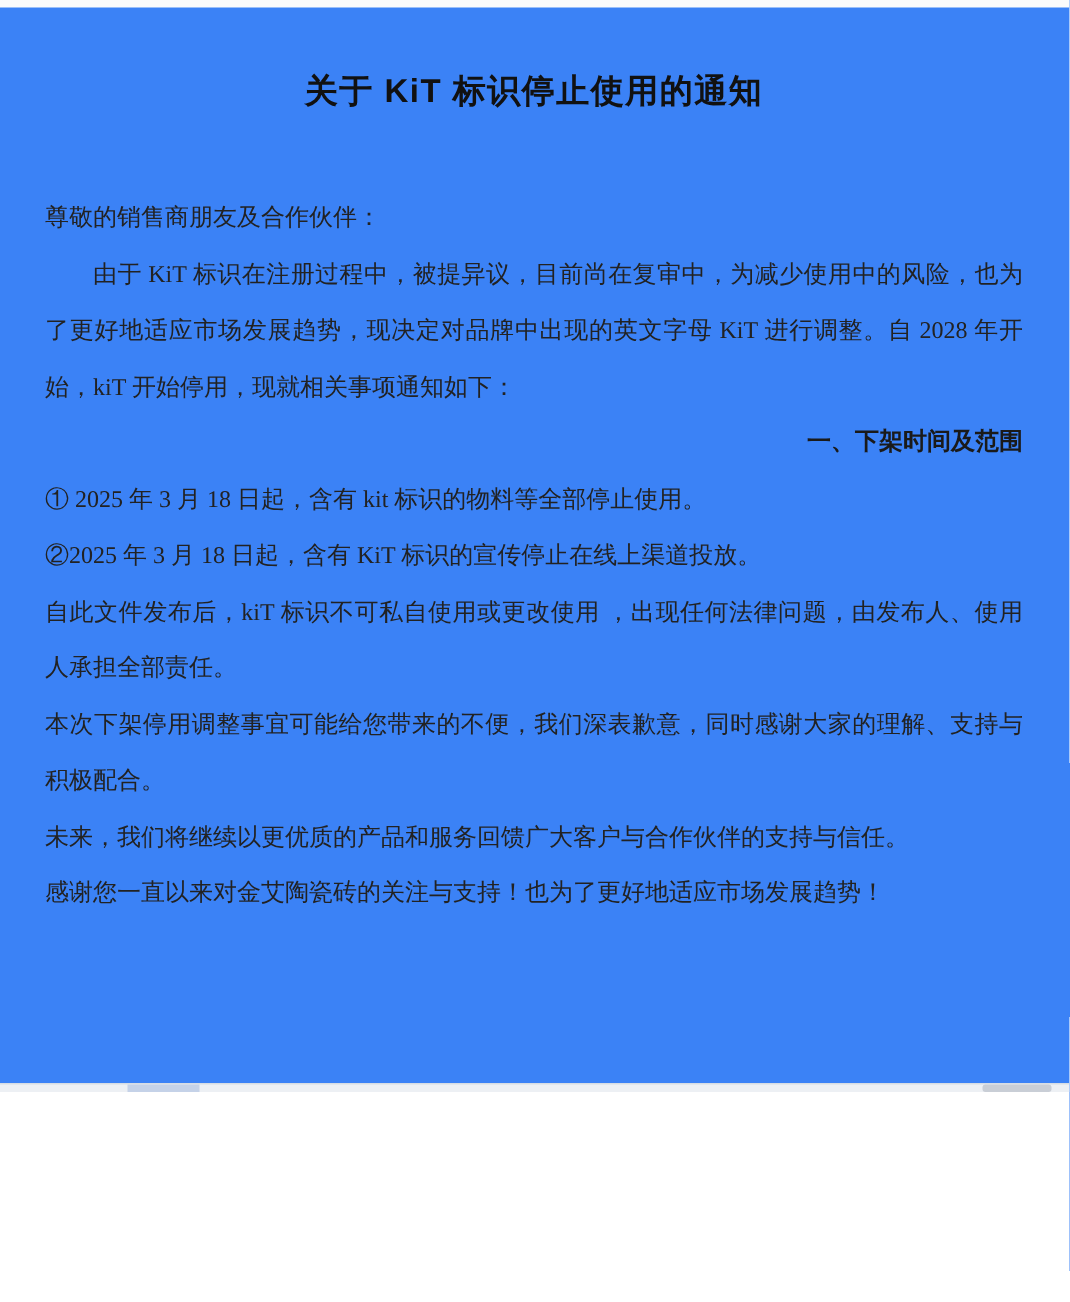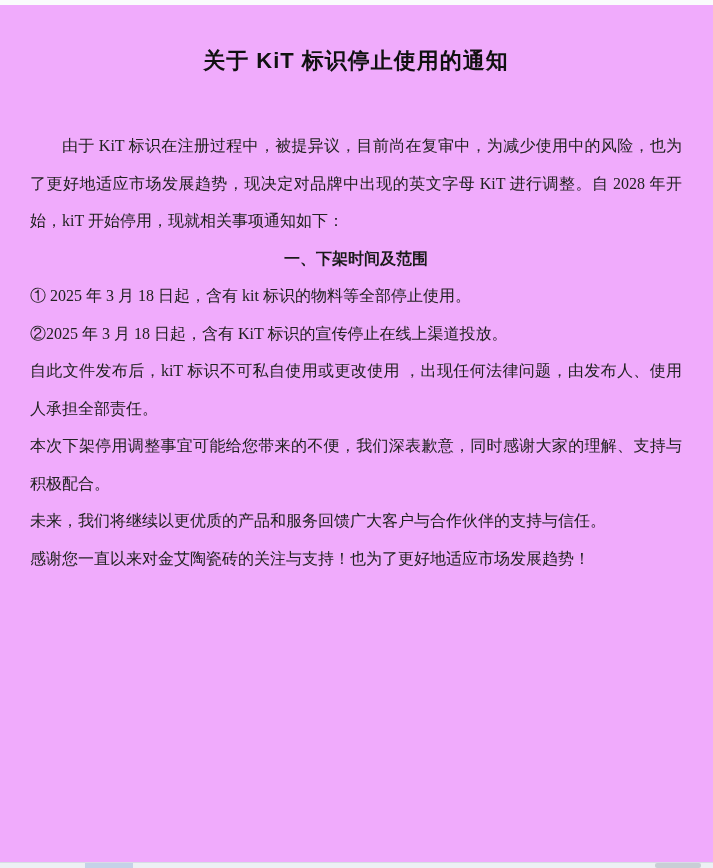--- a/index.html
+++ b/index.html
@@ -1,22 +1,22 @@
 <!DOCTYPE html>
 <html><head>
 <meta charset="utf-8">
 <style>
   * { margin: 0; padding: 0; box-sizing: border-box; }
   html, body { background: #ffffff; }
   .page {
     position: relative;
     width: 713px;
-    height: 868px;
+    height: 728px;
     margin: 0 auto;
-    background: #f0abfc;
+    background: #3b82f6;
     overflow: hidden;
     font-family: "Liberation Serif", serif;
     color: #222222;
   }
   .top-edge {
     position: absolute;
     top: 0; left: 0; right: 0;
     height: 5px;
     background: #fafbfc;
   }
@@ -35,24 +35,24 @@
   }
   .body-text {
     font-size: 16px;
     line-height: 37.5px;
     text-align: justify;
     color: #222222;
   }
   .para { margin: 0; }
   .indent { text-indent: 2em; }
   .sec-heading {
-    font-family: Liberation Sans, sans-serif;
+    font-family: Liberation Mono, monospace;
     font-weight: bold;
     color: #1a1a1a;
-    text-align: center;
+    text-align: right;
   }
   .signature {
     margin-top: 37px;
     margin-left: auto;
     margin-right: 55px;
     width: max-content;
     text-align: center;
     font-size: 16px;
     line-height: 37.5px;
   }
@@ -84,20 +84,21 @@
 </head>
 <body>
 
 <div class="page">
   <div class="top-edge"></div>
 
   <div class="doc">
     <h1 class="doc-title">关于 KiT 标识停止使用的通知</h1>
 
     <div class="body-text">
+      <p class="para">尊敬的销售商朋友及合作伙伴：</p>
 
       <p class="para indent">由于 KiT 标识在注册过程中，被提异议，目前尚在复审中，为减少使用中的风险，也为了更好地适应市场发展趋势，现决定对品牌中出现的英文字母 KiT 进行调整。自 2028 年开始，kiT 开始停用，现就相关事项通知如下：</p>
 
       <p class="para sec-heading">一、下架时间及范围</p>
 
       <p class="para">① 2025 年 3 月 18 日起，含有 kit 标识的物料等全部停止使用。</p>
 
       <p class="para">②2025 年 3 月 18 日起，含有 KiT 标识的宣传停止在线上渠道投放。</p>
 
 

